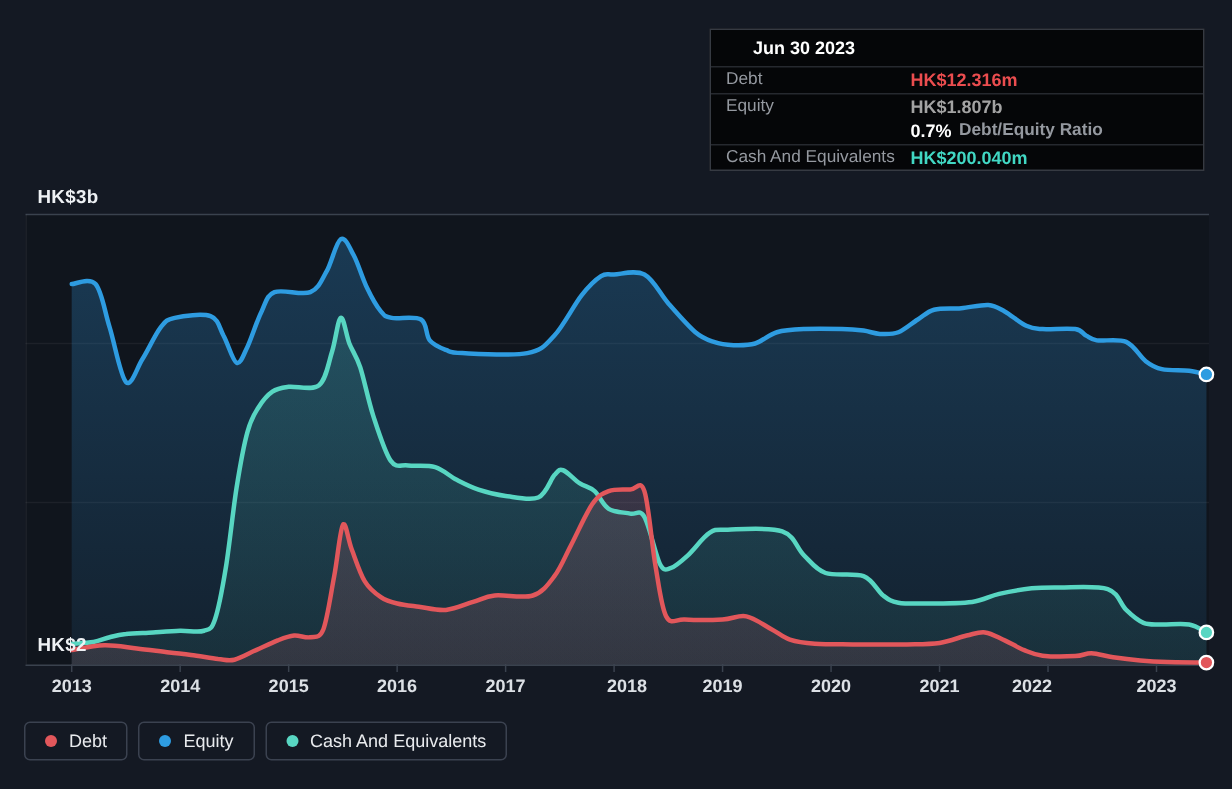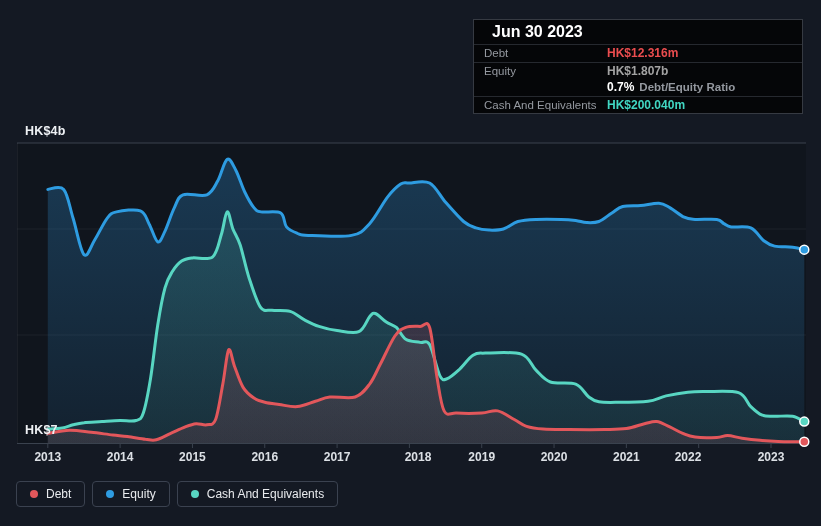--- a/index.html
+++ b/index.html
@@ -8,22 +8,22 @@
   svg#chart-svg{position:absolute;left:0;top:0;}
   .ylab{position:absolute;left:25px;color:#eef1f4;font-size:12.5px;font-weight:700;letter-spacing:.2px;}
   .ylab.top{top:124px;}
   .ylab.bottom{top:423px;}
   .xlab{position:absolute;top:450px;width:44px;margin-left:-22px;text-align:center;
         color:#dce0e5;font-size:12px;font-weight:700;}
   
   .tooltip{position:absolute;left:473px;top:19px;width:330px;height:95px;
            background:#050608;border:1px solid #363a42;box-sizing:border-box;
            display:flex;flex-direction:column;}
-  .tt-header{height:24px;display:flex;align-items:center;padding:0 18px;
-             color:#ffffff;font-size:16px;font-weight:700;}
+  .tt-header{height:24px;display:flex;align-items:center;padding:0 28px;
+             color:#ffffff;font-size:12px;font-weight:700;}
   .tt-row{flex:1;display:flex;align-items:center;padding:0 10px;border-top:1px solid #26292f;}
   .tt-row.nosep{border-top:none;}
   .tt-label{width:123px;flex:0 0 auto;color:#9599a0;font-size:11.5px;}
   .tt-value{font-size:12px;font-weight:700;}
   .tt-ratio-bold{color:#ffffff;font-size:12px;font-weight:700;}
   .tt-ratio-rest{color:#9599a0;font-size:11.5px;font-weight:700;margin-left:5px;}
   
   .legend{position:absolute;left:16px;top:481px;display:flex;gap:7px;}
   .legend-item{height:26px;box-sizing:border-box;border:1px solid #3b4250;border-radius:4px;
                display:flex;align-items:center;gap:8px;padding:0 13px;
@@ -71,22 +71,22 @@
       <path d="M 47.8,429.09 C 50.2,428.9 58.0,428.7 62.3,428.0 C 66.5,427.3 69.5,425.7 73.1,424.8 C 76.7,423.9 79.1,423.2 84.0,422.7 C 88.8,422.1 96.0,422.0 102.0,421.6 C 108.1,421.2 114.5,420.7 120.1,420.5 C 125.8,420.4 132.2,421.8 136.0,420.5 C 139.9,419.3 140.9,420.0 143.3,413.0 C 145.7,406.1 148.1,393.4 150.5,378.8 C 152.9,364.2 155.3,340.5 157.7,325.3 C 160.1,310.1 162.5,296.8 165.0,287.9 C 167.4,278.9 169.4,276.3 172.2,271.8 C 175.0,267.3 178.2,263.4 181.6,261.1 C 185.0,258.8 187.3,258.6 192.4,257.9 C 197.6,257.2 207.9,260.7 212.7,256.8 C 217.5,252.9 219.0,241.8 221.4,234.3 C 223.8,226.9 225.2,212.8 227.2,211.9 C 229.1,211.0 230.8,223.5 232.9,229.0 C 235.1,234.5 237.5,237.0 240.2,245.0 C 242.8,253.1 245.5,266.8 248.8,277.1 C 252.2,287.5 256.6,301.6 260.4,307.1 C 264.3,312.6 267.1,309.6 272.0,310.3 C 276.9,311.0 284.6,309.8 290.1,311.4 C 295.5,313.0 299.7,317.5 304.5,319.9 C 309.4,322.4 313.6,324.6 319.0,326.4 C 324.4,328.2 330.5,329.8 337.1,330.6 C 343.7,331.5 353.4,334.0 358.8,331.7 C 364.2,329.4 366.9,319.8 369.6,316.7 C 372.4,313.7 372.6,312.6 375.4,313.5 C 378.2,314.4 382.8,319.8 386.3,322.1 C 389.8,324.4 393.1,324.6 396.4,327.4 C 399.6,330.3 401.8,336.7 405.8,339.2 C 409.8,341.7 416.3,341.5 420.2,342.4 C 424.2,343.3 426.4,339.0 429.6,344.6 C 432.9,350.1 436.9,369.9 439.8,375.6 C 442.7,381.3 443.9,379.7 447.0,378.8 C 450.1,377.9 454.2,374.2 458.6,370.2 C 462.9,366.3 468.6,358.1 473.0,355.3 C 477.5,352.4 477.3,353.3 485.3,353.1 C 493.4,352.9 513.1,351.3 521.5,354.2 C 529.9,357.0 531.1,365.6 536.0,370.2 C 540.8,374.9 543.8,379.7 550.4,382.0 C 557.1,384.3 569.3,381.7 575.7,384.1 C 582.1,386.6 584.9,394.0 588.8,397.0 C 592.6,399.9 593.8,400.9 598.9,401.8 C 603.9,402.7 610.9,402.4 619.1,402.3 C 627.3,402.3 640.2,402.3 648.1,401.3 C 655.9,400.2 659.5,397.4 666.1,395.9 C 672.8,394.4 681.2,392.9 687.8,392.2 C 694.5,391.5 697.5,391.6 705.9,391.6 C 714.3,391.7 731.0,390.2 738.5,392.7 C 745.9,395.2 746.8,402.9 750.8,406.6 C 754.7,410.4 758.3,413.6 762.3,415.2 C 766.3,416.8 769.6,416.1 774.6,416.3 C 779.7,416.4 787.8,415.4 792.7,416.3 C 797.6,417.1 802.3,420.7 804.3,421.6 L 804.3,443 L 47.8,443 Z" fill="url(#grad-cash)" stroke="none"></path>
       <path d="M 47.8,433.37 C 51.4,432.8 62.3,430.3 69.5,430.2 C 76.7,430.0 84.0,431.5 91.2,432.3 C 98.4,433.1 106.9,434.3 112.9,435.0 C 118.9,435.7 121.9,435.9 127.4,436.6 C 132.8,437.3 140.6,438.7 145.4,439.3 C 150.3,439.8 152.1,440.8 156.3,439.8 C 160.5,438.8 165.9,435.5 170.7,433.4 C 175.6,431.2 181.0,428.6 185.2,426.9 C 189.4,425.3 192.4,424.1 196.1,423.7 C 199.7,423.4 203.6,425.5 206.9,424.8 C 210.2,424.1 212.9,426.2 215.6,419.5 C 218.2,412.7 220.6,395.7 222.8,384.1 C 225.0,372.6 226.7,352.9 228.6,349.9 C 230.5,346.9 232.0,359.7 234.4,366.0 C 236.8,372.2 239.8,382.0 243.1,387.4 C 246.3,392.7 250.3,395.6 253.9,398.1 C 257.5,400.6 260.5,401.3 264.8,402.3 C 269.0,403.4 273.8,403.8 279.2,404.5 C 284.6,405.2 291.3,407.2 297.3,406.6 C 303.3,406.1 310.0,402.9 315.4,401.3 C 320.8,399.7 323.2,397.7 329.8,397.0 C 336.5,396.3 348.5,399.1 355.2,397.0 C 361.8,394.9 365.4,389.7 369.6,384.1 C 373.8,378.6 376.3,371.8 380.5,363.8 C 384.7,355.8 390.7,342.1 394.9,336.0 C 399.2,329.9 401.6,329.0 405.8,327.4 C 410.0,325.8 416.3,326.4 420.2,326.4 C 424.2,326.4 426.9,319.1 429.6,327.4 C 432.4,335.8 434.5,362.8 436.9,376.7 C 439.3,390.6 440.9,404.8 444.1,410.9 C 447.4,417.0 450.1,412.7 456.4,413.0 C 462.7,413.4 474.8,413.4 481.7,413.0 C 488.6,412.7 492.2,409.8 497.6,410.9 C 503.1,412.0 509.4,416.9 514.3,419.5 C 519.1,422.0 521.7,424.8 526.6,426.4 C 531.4,428.0 536.2,428.6 543.2,429.1 C 550.2,429.6 558.3,429.5 568.5,429.6 C 578.7,429.7 595.0,429.8 604.7,429.6 C 614.3,429.4 619.7,429.5 626.4,428.6 C 633.0,427.6 639.4,424.9 644.4,423.7 C 649.5,422.6 652.5,421.1 656.7,421.6 C 661.0,422.1 665.4,425.0 669.8,426.9 C 674.1,428.9 678.6,431.7 682.8,433.4 C 687.0,435.1 689.4,436.4 695.1,437.1 C 700.7,437.8 711.3,437.7 716.8,437.4 C 722.2,437.2 723.4,435.4 727.6,435.5 C 731.8,435.6 736.6,437.4 742.1,438.2 C 747.5,439.0 754.1,439.8 760.2,440.3 C 766.2,440.9 770.9,441.2 778.2,441.4 C 785.6,441.6 799.9,441.7 804.3,441.7 L 804.3,443 L 47.8,443 Z" fill="url(#grad-debt)" stroke="none"></path>
       <path d="M 47.8,189.41 C 50.5,189.4 59.5,184.6 63.7,189.4 C 67.9,194.2 69.7,207.4 73.1,218.3 C 76.5,229.2 80.3,251.1 84.0,254.7 C 87.6,258.2 91.0,245.8 94.8,239.7 C 98.7,233.6 103.5,222.9 107.1,218.3 C 110.7,213.7 111.0,213.1 116.5,211.9 C 122.0,210.6 134.9,208.8 140.4,210.8 C 145.8,212.8 146.2,218.5 149.0,223.7 C 151.9,228.8 155.1,240.6 157.7,241.8 C 160.4,243.1 162.2,236.8 165.0,231.1 C 167.7,225.4 171.3,213.7 174.4,207.6 C 177.4,201.5 177.6,196.9 183.0,194.8 C 188.5,192.6 201.1,197.1 206.9,194.8 C 212.7,192.4 214.4,186.7 217.8,180.8 C 221.1,175.0 224.1,161.2 227.2,159.4 C 230.2,157.7 232.9,164.8 235.8,170.2 C 238.7,175.5 241.5,185.3 244.5,191.5 C 247.5,197.8 251.1,204.2 253.9,207.6 C 256.7,211.0 256.7,211.0 261.1,211.9 C 265.6,212.8 276.5,210.5 280.7,213.0 C 284.9,215.4 283.7,223.5 286.5,226.9 C 289.2,230.2 293.7,231.9 297.3,233.3 C 300.9,234.7 299.1,235.1 308.2,235.4 C 317.2,235.8 341.3,237.4 351.5,235.4 C 361.8,233.5 363.6,230.1 369.6,223.7 C 375.7,217.2 382.5,203.5 387.7,196.9 C 392.9,190.3 397.1,186.4 400.7,184.1 C 404.3,181.7 404.6,183.2 409.4,183.0 C 414.2,182.8 423.6,179.8 429.6,183.0 C 435.7,186.2 439.9,195.8 445.6,202.3 C 451.2,208.7 458.6,217.2 463.6,221.5 C 468.7,225.8 471.7,226.5 475.9,227.9 C 480.2,229.4 484.4,229.9 489.0,230.1 C 493.5,230.2 498.6,230.4 503.4,229.0 C 508.2,227.6 512.5,223.1 517.9,221.5 C 523.3,219.9 528.7,219.7 536.0,219.4 C 543.2,219.0 554.6,219.2 561.3,219.4 C 567.9,219.5 571.5,219.9 575.7,220.4 C 580.0,221.0 582.7,222.4 586.6,222.6 C 590.4,222.8 594.7,223.1 598.9,221.5 C 603.1,219.9 607.9,215.4 611.9,213.0 C 615.9,210.5 617.9,207.8 622.7,206.5 C 627.6,205.3 634.8,206.0 640.8,205.5 C 646.9,204.9 654.1,203.0 658.9,203.3 C 663.7,203.7 665.5,205.3 669.8,207.6 C 674.0,209.9 680.0,215.3 684.2,217.2 C 688.4,219.2 689.6,219.0 695.1,219.4 C 700.5,219.7 711.9,218.7 716.8,219.4 C 721.6,220.1 721.6,222.4 724.0,223.7 C 726.4,224.9 726.8,226.1 731.2,226.9 C 735.7,227.6 745.3,225.6 750.8,227.9 C 756.2,230.2 759.8,237.7 763.8,240.8 C 767.7,243.8 769.8,245.1 774.6,246.1 C 779.4,247.2 787.8,246.6 792.7,247.2 C 797.6,247.8 802.3,249.2 804.3,249.7" fill="none" stroke="#2e9ce1" stroke-width="3" stroke-linecap="round" stroke-linejoin="round"></path>
       <path d="M 47.8,429.09 C 50.2,428.9 58.0,428.7 62.3,428.0 C 66.5,427.3 69.5,425.7 73.1,424.8 C 76.7,423.9 79.1,423.2 84.0,422.7 C 88.8,422.1 96.0,422.0 102.0,421.6 C 108.1,421.2 114.5,420.7 120.1,420.5 C 125.8,420.4 132.2,421.8 136.0,420.5 C 139.9,419.3 140.9,420.0 143.3,413.0 C 145.7,406.1 148.1,393.4 150.5,378.8 C 152.9,364.2 155.3,340.5 157.7,325.3 C 160.1,310.1 162.5,296.8 165.0,287.9 C 167.4,278.9 169.4,276.3 172.2,271.8 C 175.0,267.3 178.2,263.4 181.6,261.1 C 185.0,258.8 187.3,258.6 192.4,257.9 C 197.6,257.2 207.9,260.7 212.7,256.8 C 217.5,252.9 219.0,241.8 221.4,234.3 C 223.8,226.9 225.2,212.8 227.2,211.9 C 229.1,211.0 230.8,223.5 232.9,229.0 C 235.1,234.5 237.5,237.0 240.2,245.0 C 242.8,253.1 245.5,266.8 248.8,277.1 C 252.2,287.5 256.6,301.6 260.4,307.1 C 264.3,312.6 267.1,309.6 272.0,310.3 C 276.9,311.0 284.6,309.8 290.1,311.4 C 295.5,313.0 299.7,317.5 304.5,319.9 C 309.4,322.4 313.6,324.6 319.0,326.4 C 324.4,328.2 330.5,329.8 337.1,330.6 C 343.7,331.5 353.4,334.0 358.8,331.7 C 364.2,329.4 366.9,319.8 369.6,316.7 C 372.4,313.7 372.6,312.6 375.4,313.5 C 378.2,314.4 382.8,319.8 386.3,322.1 C 389.8,324.4 393.1,324.6 396.4,327.4 C 399.6,330.3 401.8,336.7 405.8,339.2 C 409.8,341.7 416.3,341.5 420.2,342.4 C 424.2,343.3 426.4,339.0 429.6,344.6 C 432.9,350.1 436.9,369.9 439.8,375.6 C 442.7,381.3 443.9,379.7 447.0,378.8 C 450.1,377.9 454.2,374.2 458.6,370.2 C 462.9,366.3 468.6,358.1 473.0,355.3 C 477.5,352.4 477.3,353.3 485.3,353.1 C 493.4,352.9 513.1,351.3 521.5,354.2 C 529.9,357.0 531.1,365.6 536.0,370.2 C 540.8,374.9 543.8,379.7 550.4,382.0 C 557.1,384.3 569.3,381.7 575.7,384.1 C 582.1,386.6 584.9,394.0 588.8,397.0 C 592.6,399.9 593.8,400.9 598.9,401.8 C 603.9,402.7 610.9,402.4 619.1,402.3 C 627.3,402.3 640.2,402.3 648.1,401.3 C 655.9,400.2 659.5,397.4 666.1,395.9 C 672.8,394.4 681.2,392.9 687.8,392.2 C 694.5,391.5 697.5,391.6 705.9,391.6 C 714.3,391.7 731.0,390.2 738.5,392.7 C 745.9,395.2 746.8,402.9 750.8,406.6 C 754.7,410.4 758.3,413.6 762.3,415.2 C 766.3,416.8 769.6,416.1 774.6,416.3 C 779.7,416.4 787.8,415.4 792.7,416.3 C 797.6,417.1 802.3,420.7 804.3,421.6" fill="none" stroke="#58d6c2" stroke-width="3" stroke-linecap="round" stroke-linejoin="round"></path>
       <path d="M 47.8,433.37 C 51.4,432.8 62.3,430.3 69.5,430.2 C 76.7,430.0 84.0,431.5 91.2,432.3 C 98.4,433.1 106.9,434.3 112.9,435.0 C 118.9,435.7 121.9,435.9 127.4,436.6 C 132.8,437.3 140.6,438.7 145.4,439.3 C 150.3,439.8 152.1,440.8 156.3,439.8 C 160.5,438.8 165.9,435.5 170.7,433.4 C 175.6,431.2 181.0,428.6 185.2,426.9 C 189.4,425.3 192.4,424.1 196.1,423.7 C 199.7,423.4 203.6,425.5 206.9,424.8 C 210.2,424.1 212.9,426.2 215.6,419.5 C 218.2,412.7 220.6,395.7 222.8,384.1 C 225.0,372.6 226.7,352.9 228.6,349.9 C 230.5,346.9 232.0,359.7 234.4,366.0 C 236.8,372.2 239.8,382.0 243.1,387.4 C 246.3,392.7 250.3,395.6 253.9,398.1 C 257.5,400.6 260.5,401.3 264.8,402.3 C 269.0,403.4 273.8,403.8 279.2,404.5 C 284.6,405.2 291.3,407.2 297.3,406.6 C 303.3,406.1 310.0,402.9 315.4,401.3 C 320.8,399.7 323.2,397.7 329.8,397.0 C 336.5,396.3 348.5,399.1 355.2,397.0 C 361.8,394.9 365.4,389.7 369.6,384.1 C 373.8,378.6 376.3,371.8 380.5,363.8 C 384.7,355.8 390.7,342.1 394.9,336.0 C 399.2,329.9 401.6,329.0 405.8,327.4 C 410.0,325.8 416.3,326.4 420.2,326.4 C 424.2,326.4 426.9,319.1 429.6,327.4 C 432.4,335.8 434.5,362.8 436.9,376.7 C 439.3,390.6 440.9,404.8 444.1,410.9 C 447.4,417.0 450.1,412.7 456.4,413.0 C 462.7,413.4 474.8,413.4 481.7,413.0 C 488.6,412.7 492.2,409.8 497.6,410.9 C 503.1,412.0 509.4,416.9 514.3,419.5 C 519.1,422.0 521.7,424.8 526.6,426.4 C 531.4,428.0 536.2,428.6 543.2,429.1 C 550.2,429.6 558.3,429.5 568.5,429.6 C 578.7,429.7 595.0,429.8 604.7,429.6 C 614.3,429.4 619.7,429.5 626.4,428.6 C 633.0,427.6 639.4,424.9 644.4,423.7 C 649.5,422.6 652.5,421.1 656.7,421.6 C 661.0,422.1 665.4,425.0 669.8,426.9 C 674.1,428.9 678.6,431.7 682.8,433.4 C 687.0,435.1 689.4,436.4 695.1,437.1 C 700.7,437.8 711.3,437.7 716.8,437.4 C 722.2,437.2 723.4,435.4 727.6,435.5 C 731.8,435.6 736.6,437.4 742.1,438.2 C 747.5,439.0 754.1,439.8 760.2,440.3 C 766.2,440.9 770.9,441.2 778.2,441.4 C 785.6,441.6 799.9,441.7 804.3,441.7" fill="none" stroke="#e2575b" stroke-width="3" stroke-linecap="round" stroke-linejoin="round"></path>
       <circle cx="804.2672000000025" cy="249.651" r="4.5" fill="#2e9ce1" stroke="#ffffff" stroke-width="1.5"></circle>
       <circle cx="804.2672000000025" cy="421.6" r="4.5" fill="#58d6c2" stroke="#ffffff" stroke-width="1.5"></circle>
       <circle cx="804.2672000000025" cy="441.716" r="4.5" fill="#e2575b" stroke="#ffffff" stroke-width="1.5"></circle>
     </svg>
 
-  <div class="ylab top">HK$4b</div>
-  <div class="ylab bottom">HK$7</div>
+  <div class="ylab top">HK$3b</div>
+  <div class="ylab bottom">HK$2</div>
   <div id="x-labels">
       <div class="xlab" style="left: 47.8px;">2013</div>
       <div class="xlab" style="left: 120.12px;">2014</div>
       <div class="xlab" style="left: 192.44px;">2015</div>
       <div class="xlab" style="left: 264.76px;">2016</div>
       <div class="xlab" style="left: 337.08px;">2017</div>
       <div class="xlab" style="left: 409.4px; text-align: right;">2018</div>
       <div class="xlab" style="left: 481.72px;">2019</div>
       <div class="xlab" style="left: 554.04px;">2020</div>
       <div class="xlab" style="left: 626.36px;">2021</div>

